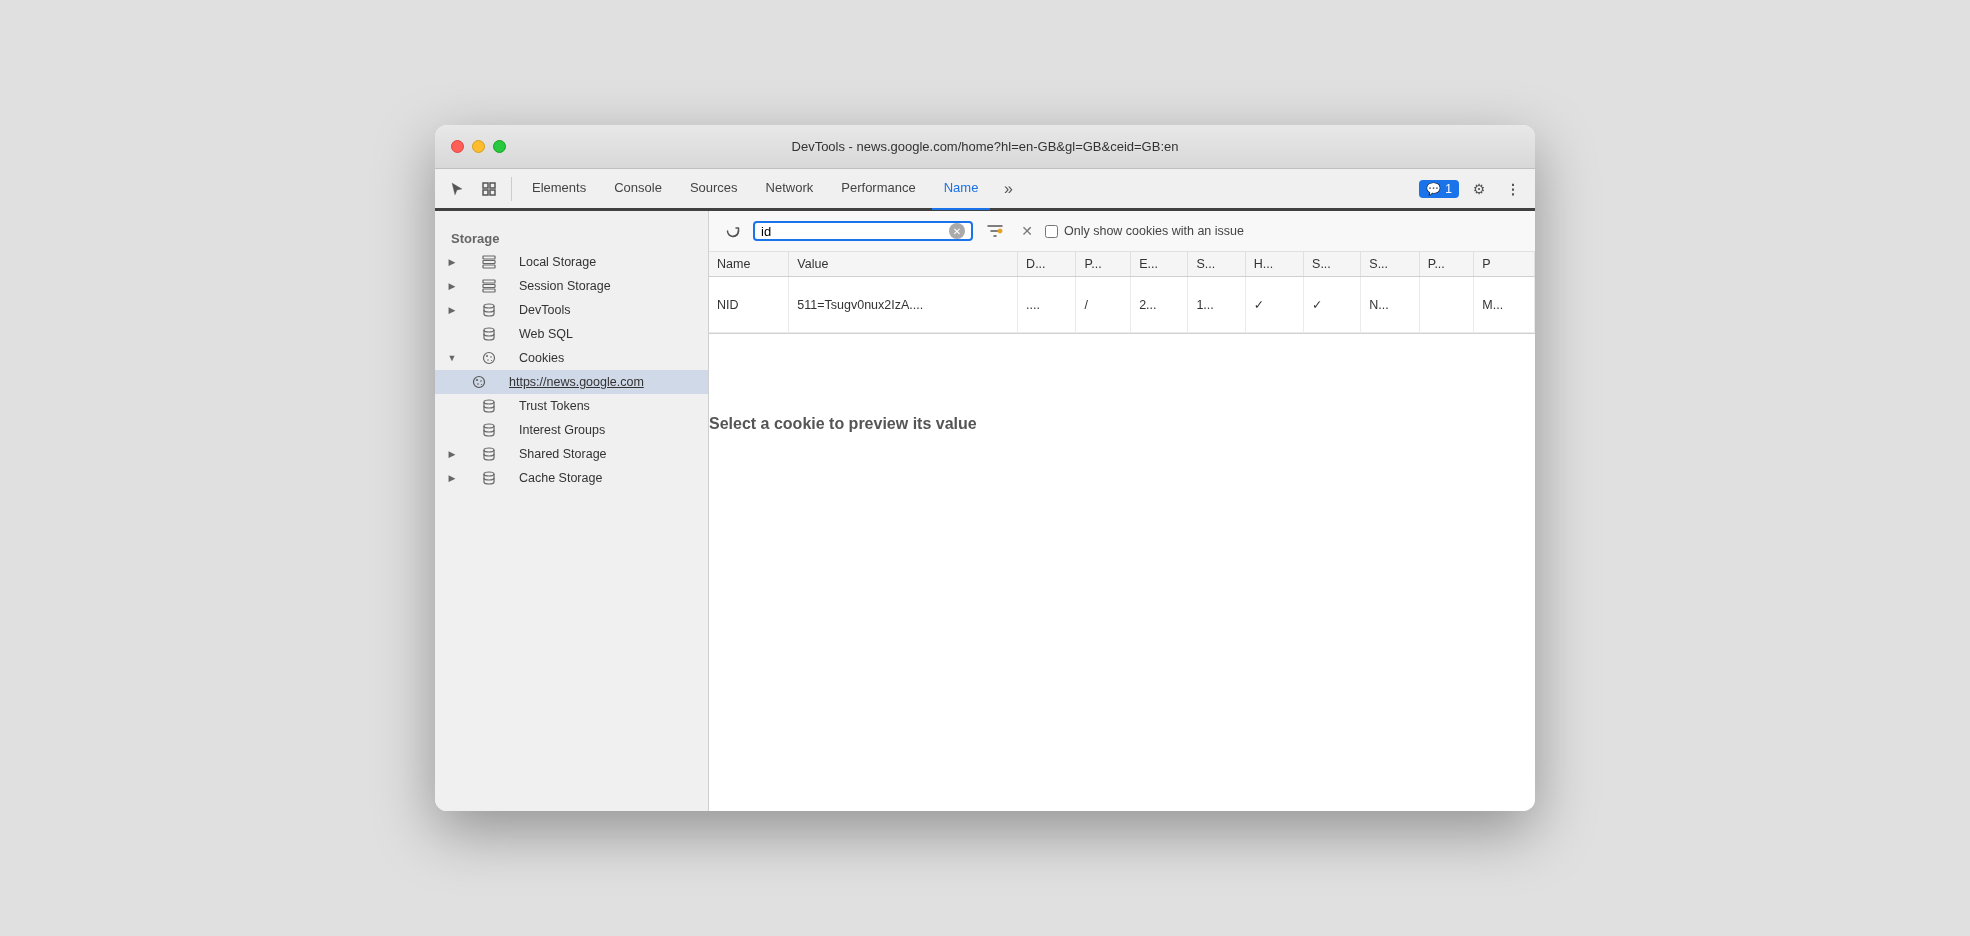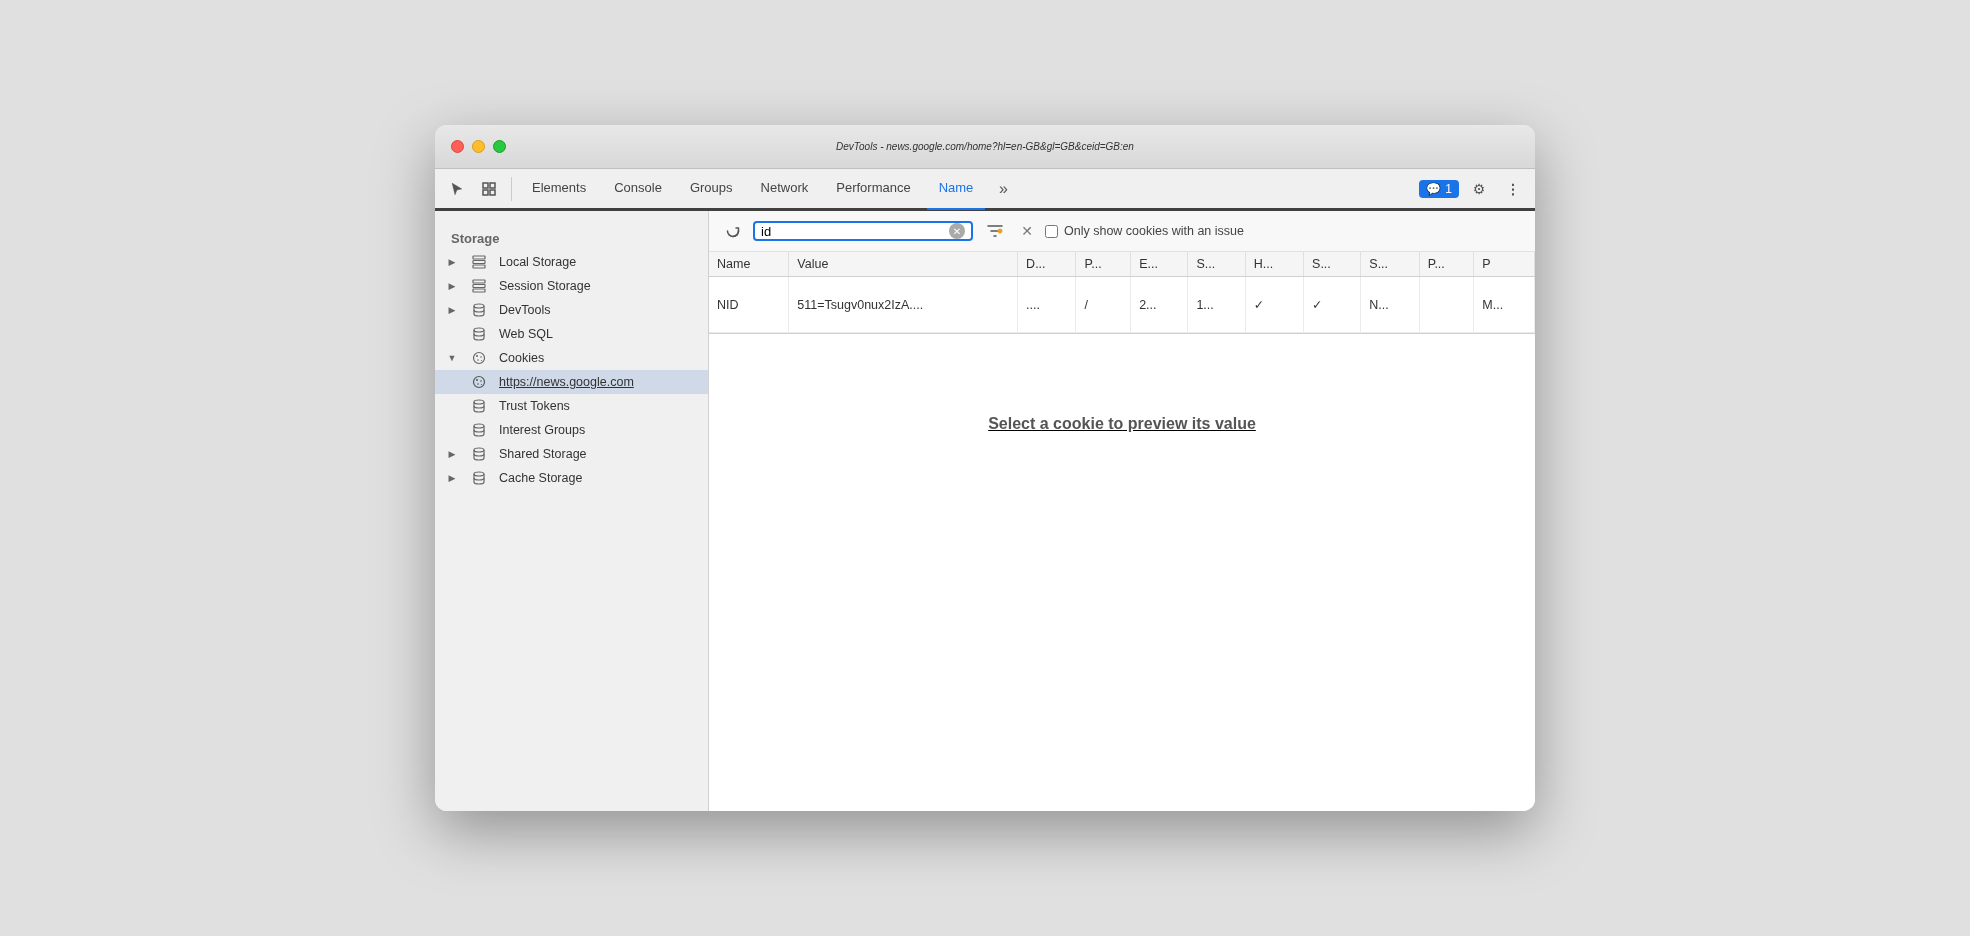--- a/index.html
+++ b/index.html
@@ -38,25 +38,24 @@
       height: 13px;
       border-radius: 50%;
     }
     .tl-red { background: #ff5f57; border: 1px solid #e0443e; }
     .tl-yellow { background: #febc2e; border: 1px solid #d4a017; }
     .tl-green { background: #28c840; border: 1px solid #14a519; }
     .titlebar-title {
       position: absolute;
       left: 50%;
       transform: translateX(-50%);
-      font-size: 10px;
+      font-size: 13px;
       font-weight: 500;
       color: #333;
       white-space: nowrap;
-      font-style: italic;
     }
     
     .toolbar {
       background: #f0f0f0;
       border-bottom: 3px solid #404040;
       display: flex;
       align-items: center;
       padding: 0 8px;
       height: 42px;
       gap: 4px;
@@ -135,21 +134,21 @@
       text-transform: none;
       font-size: 13px;
     }
     .sidebar-item {
       display: flex;
       align-items: center;
       padding: 4px 16px 4px 24px;
       font-size: 12.5px;
       color: #333;
       cursor: pointer;
-      gap: 12px;
+      gap: 22px;
       min-height: 24px;
     }
     .sidebar-item.active { background: #d0d9e8; text-decoration: underline; }
     .sidebar-item.level2 { padding-left: 36px; }
     .expand-arrow {
       width: 10px;
       height: 10px;
       display: inline-flex;
       align-items: center;
       justify-content: center;
@@ -289,23 +288,21 @@
       padding: 20px 8px;
       color: #333;
       white-space: nowrap;
     }
     
     .preview-area {
       border-top: 1px solid #d0d0d0;
       height: 180px;
       display: flex;
       align-items: center;
-      justify-content: center;
       background: white;
-      text-decoration: underline;
     }
     .preview-text {
       font-size: 16px;
       font-weight: 600;
       color: #555;
     }
   </style>
 </head>
 <body>
 
@@ -337,21 +334,21 @@
     </button>
     <div class="toolbar-divider"></div>
 
     <button class="toolbar-tab">
       <span>Elements</span>
     </button>
     <button class="toolbar-tab">
       <span>Console</span>
     </button>
     <button class="toolbar-tab">
-      <span>Groups</span>
+      <span>Sources</span>
     </button>
     <button class="toolbar-tab">
       <span>Network</span>
     </button>
     <button class="toolbar-tab">
       <span>Performance</span>
     </button>
     <button class="toolbar-tab active" style="color: rgb(26, 115, 232); border-bottom: 2px solid rgb(26, 115, 232);">
       <span>Name</span>
     </button>

